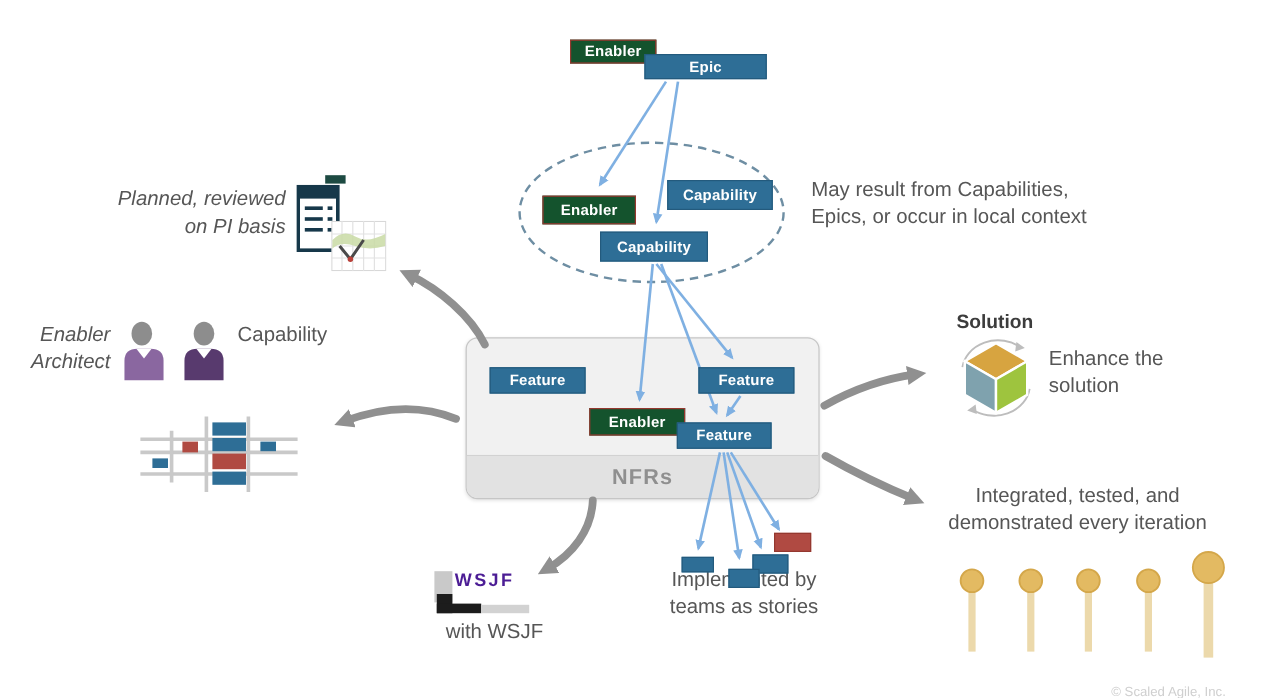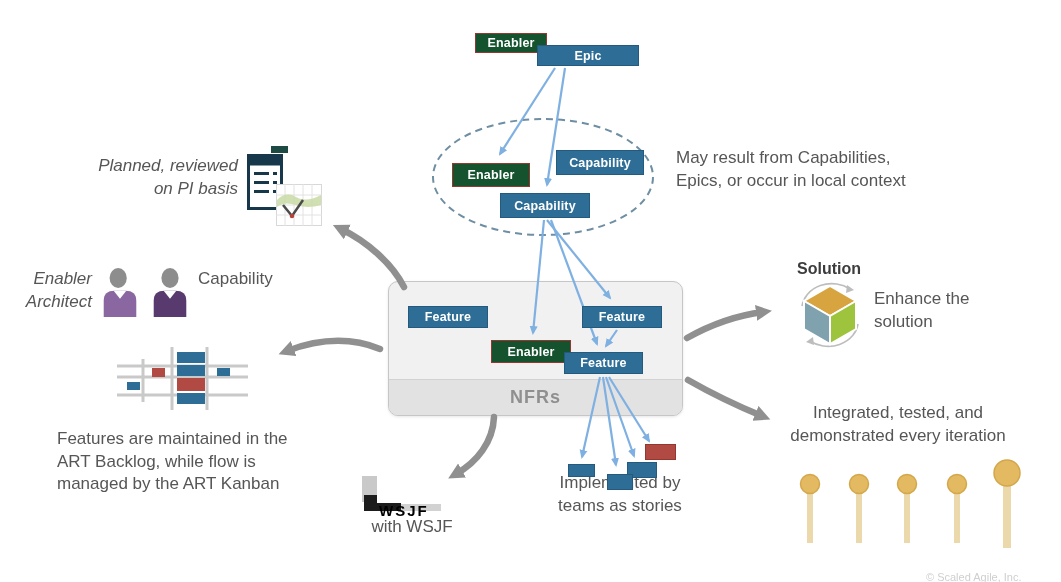--- a/index.html
+++ b/index.html
@@ -29,21 +29,21 @@
     box-shadow:0 1px 3px rgba(0,0,0,.10);
   }
   .nfr-strip{
     position:absolute;left:0;right:0;bottom:0;height:35px;background:#e2e2e2;
     border-radius:0 0 9px 9px;border-top:1px solid #d2d2d2;
     display:flex;align-items:center;justify-content:center;
     font-weight:bold;font-size:18px;color:#8f8f8f;letter-spacing:1px;
   }
   .wsjf-logo{
     position:absolute;left:379px;top:475px;width:62px;z-index:4;
-    font-weight:bold;font-size:15px;letter-spacing:2px;color:#000000;margin-top:27px;
+    font-weight:bold;font-size:15px;letter-spacing:2px;color:#4c1d95;
   }
   .attribution{
     position:absolute;left:926px;top:571px;z-index:3;font-size:11px;color:#cfcfcf;white-space:nowrap;
   }
 </style>
 </head>
 <body>
 
 <div class="canvas">
 
@@ -172,25 +172,20 @@
       <rect x="64" y="10" width="28" height="11" fill="#2e6e96"></rect>
       <rect x="64" y="23" width="28" height="11" fill="#2e6e96"></rect>
       <rect x="64" y="36" width="28" height="13" fill="#b04a42"></rect>
       <rect x="64" y="51" width="28" height="11" fill="#2e6e96"></rect>
       <rect x="39" y="26" width="13" height="9" fill="#b04a42"></rect>
       <rect x="14" y="40" width="13" height="8" fill="#2e6e96"></rect>
       <rect x="104" y="26" width="13" height="8" fill="#2e6e96"></rect>
     </svg>
   </div>
 
-  <div class="txt" style="left:57px;top:428px;width:320px;">
-    <div>Features are maintained in the</div>
-    <div>ART Backlog, while flow is</div>
-    <div>managed by the ART Kanban</div>
-  </div>
 
   <div class="iconwrap" style="left:361px;top:473px;">
     <svg width="82" height="42" viewBox="0 0 82 42">
       <rect x="1" y="3" width="15" height="26" fill="#c9c9c9"></rect>
       <rect x="3" y="22" width="13" height="16" fill="#1c1c1c"></rect>
       <rect x="3" y="30" width="37" height="8" fill="#1c1c1c"></rect>
       <rect x="40" y="31" width="40" height="7" fill="#d2d2d2"></rect>
     </svg>
   </div>
   <div class="wsjf-logo">WSJF</div>

